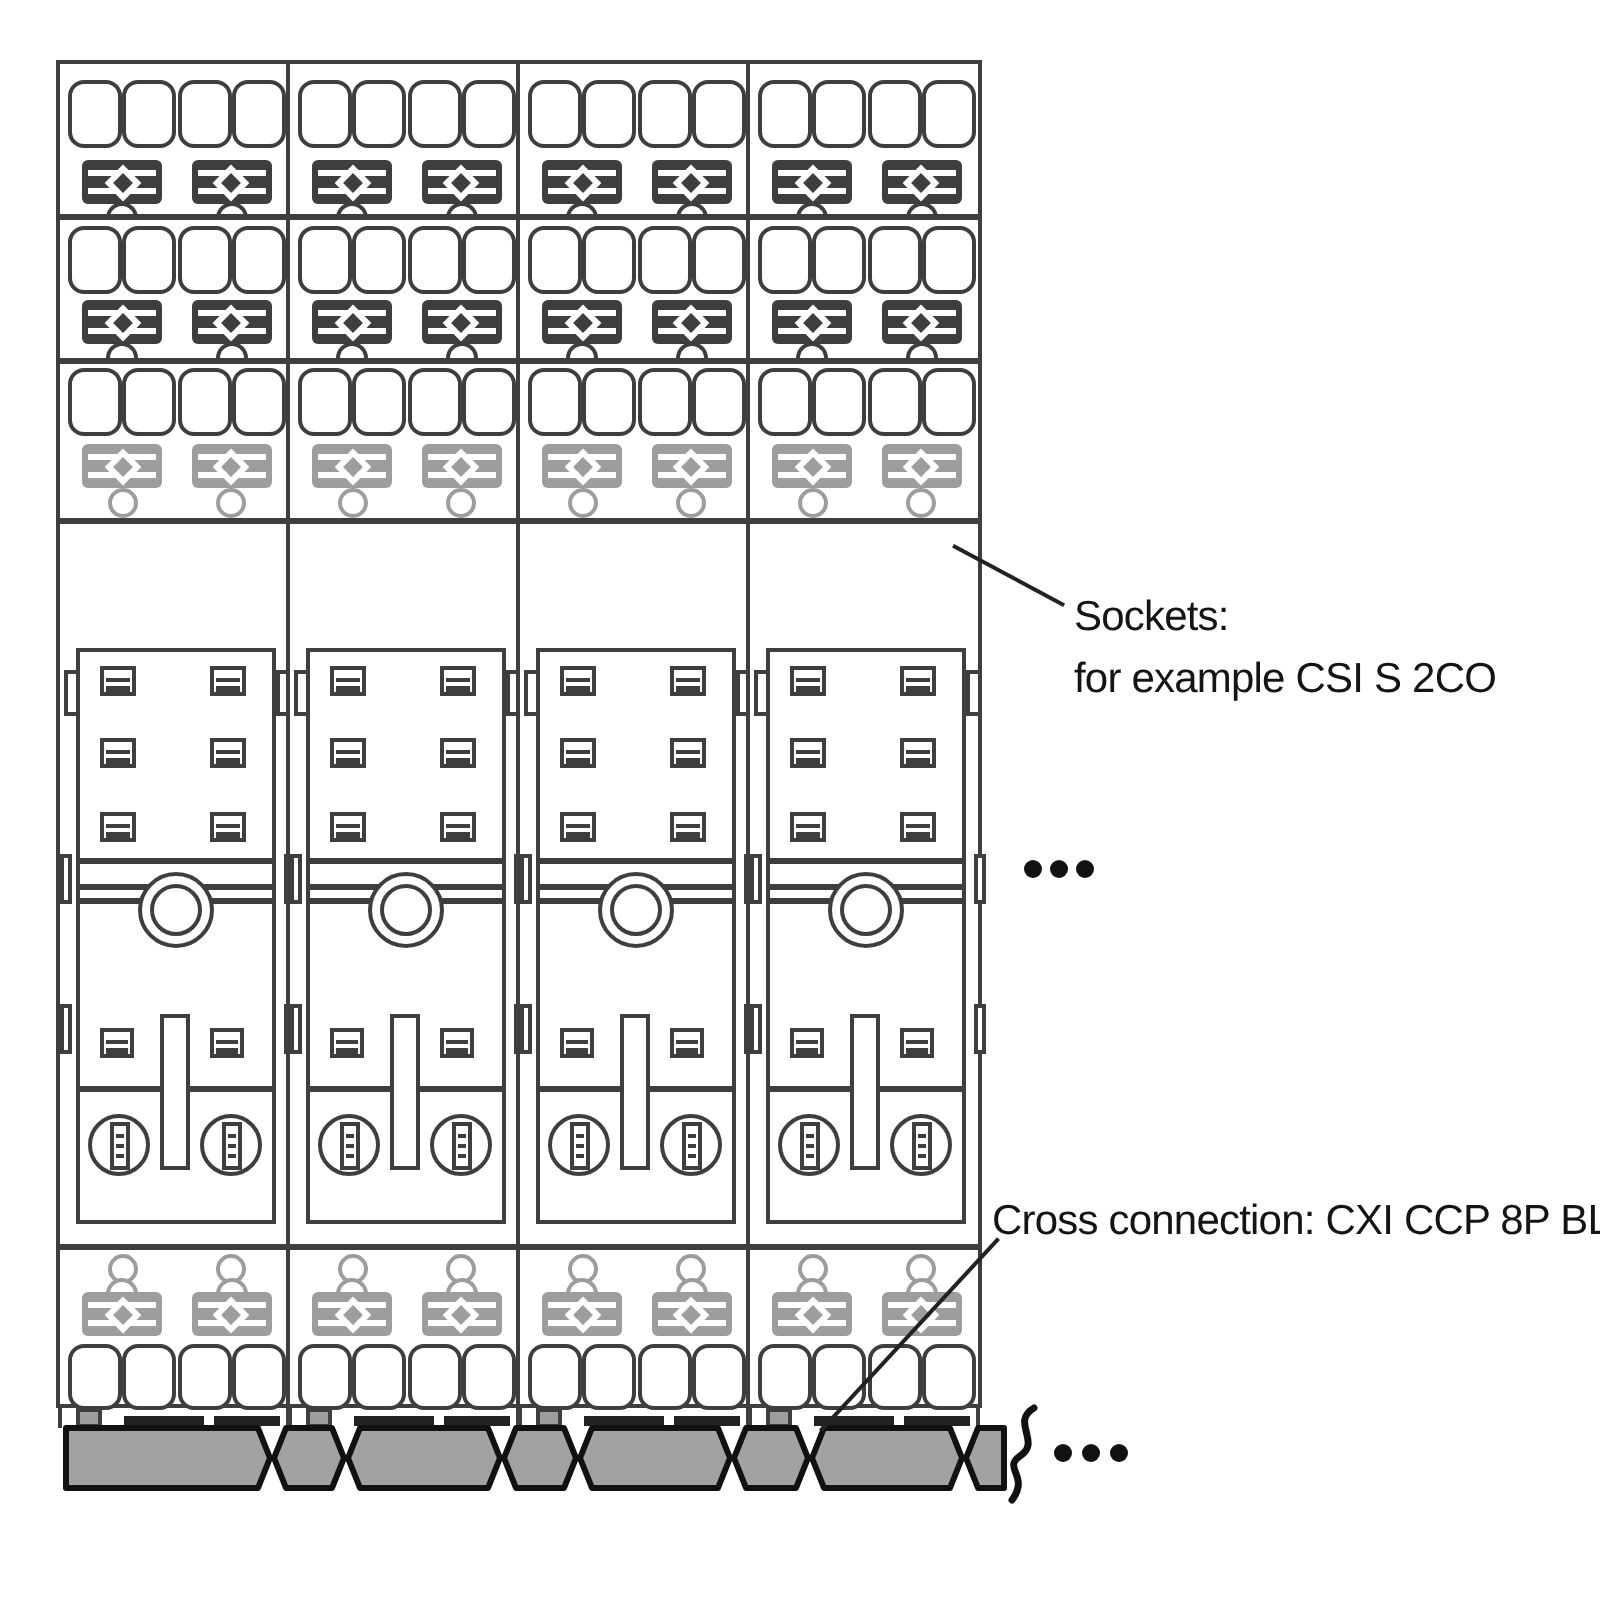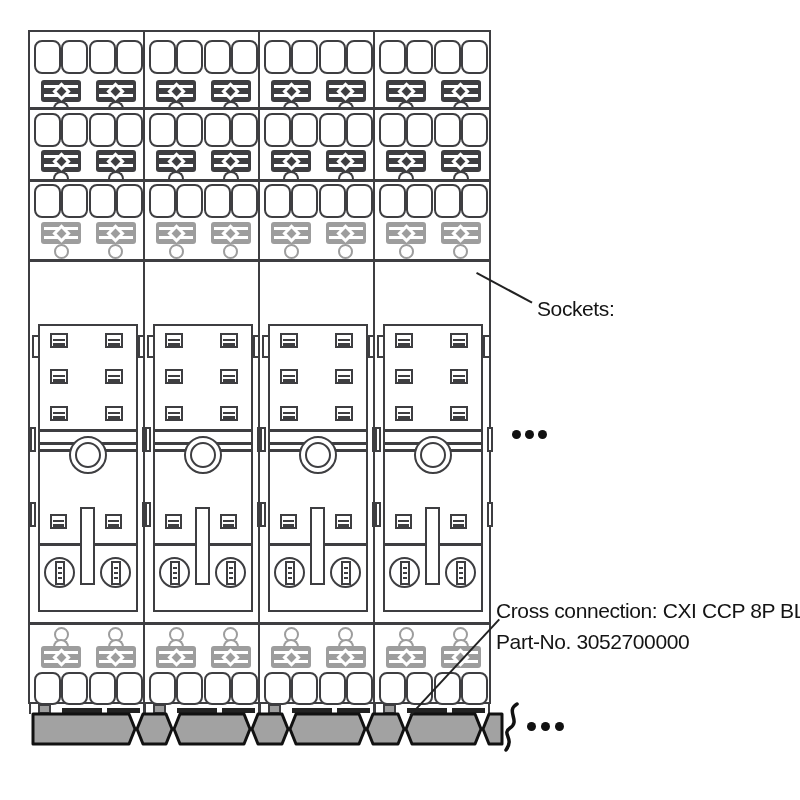--- a/index.html
+++ b/index.html
@@ -610,23 +610,23 @@
     </svg>
 
   <svg class="abs" style="left:501px;top:701px;" width="22" height="52" viewBox="0 0 22 52">
     <path d="M16 3 C4 10 20 20 9 27 C0 33 14 37 5 49" fill="none" stroke="#111" stroke-width="3.5" stroke-linecap="round"></path>
   </svg>
 
   <div class="abs leader" style="left:477px;top:272px;width:63px;transform:rotate(28.2deg);"></div>
   <div class="abs leader" style="left:500px;top:620px;width:131px;transform:rotate(132.8deg);"></div>
 
   <div class="abs lbl" style="left:537px;top:296px;">Sockets:</div>
+  <div class="abs lbl" style="left:537px;top:327px;">for example CSI S 2CO</div>
 
   <div class="abs lbl" style="left:496px;top:598px;">Cross connection: CXI CCP 8P BL</div>
-  <div class="abs lbl" style="left:496px;top:629px;">Part-No. 3052700000</div>
 
   <div id="dots-right" class="abs" style="left:512px;top:430px;width:36px;height:9px;">
       <div class="dot" style="height: 9px; width: 9px; left: 0px; top: 0px;"></div>
       <div class="dot" style="height: 9px; width: 9px; left: 13px; top: 0px;"></div>
       <div class="dot" style="height: 9px; width: 9px; left: 26px; top: 0px;"></div>
     </div>
   <div id="dots-bottom" class="abs" style="left:527px;top:722px;width:38px;height:10px;">
       <div class="dot" style="height: 9px; width: 9px; left: 0px; top: 0px;"></div>
       <div class="dot" style="height: 9px; width: 9px; left: 14px; top: 0px;"></div>
       <div class="dot" style="height: 9px; width: 9px; left: 28px; top: 0px;"></div>

